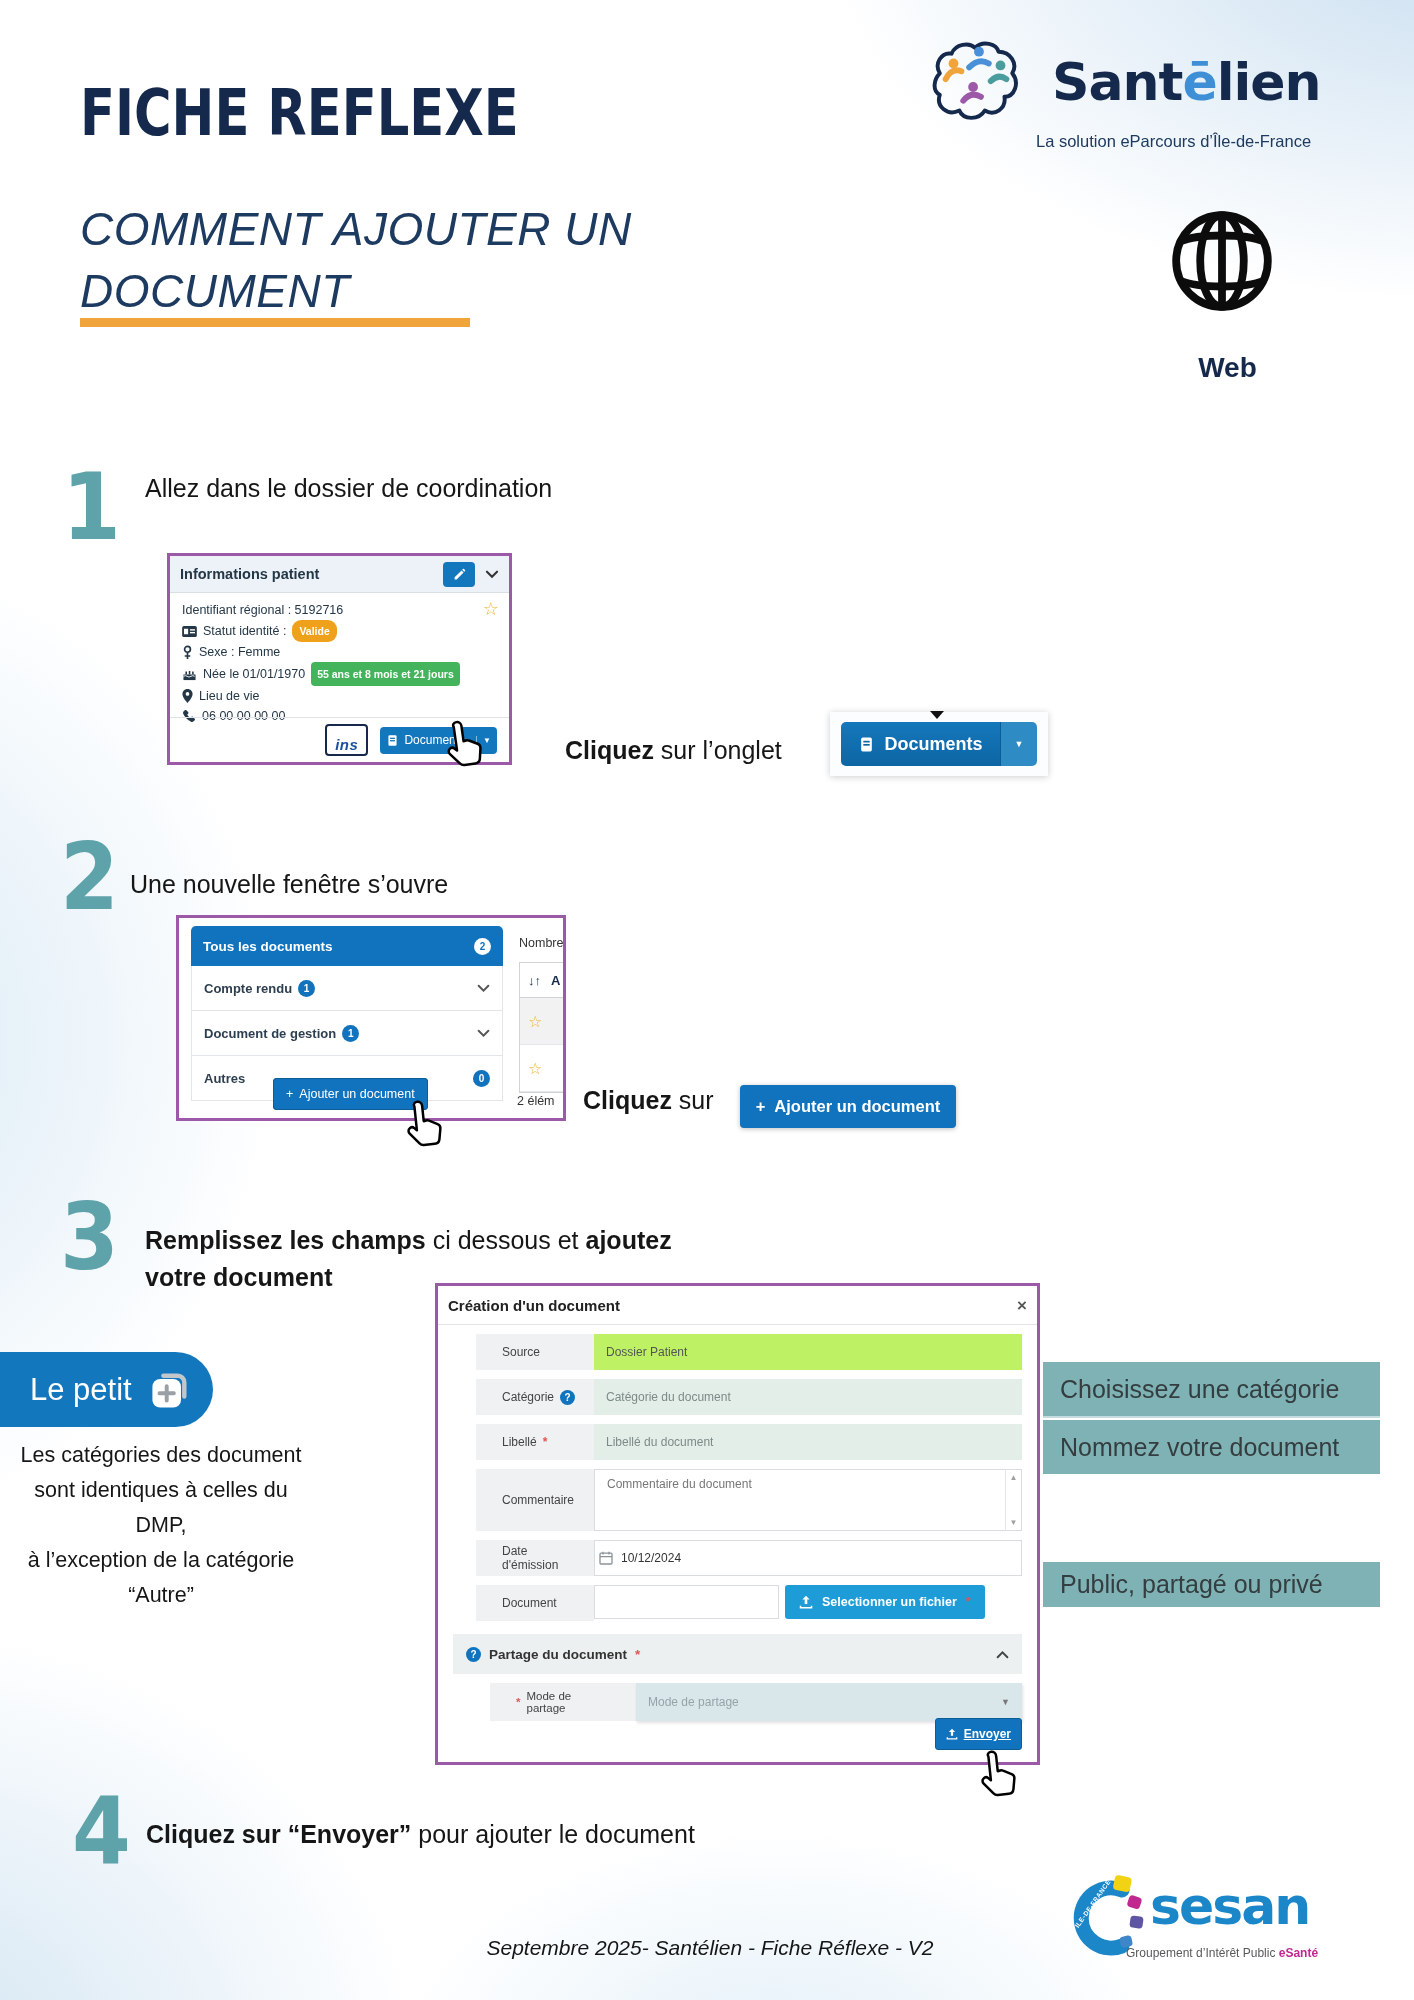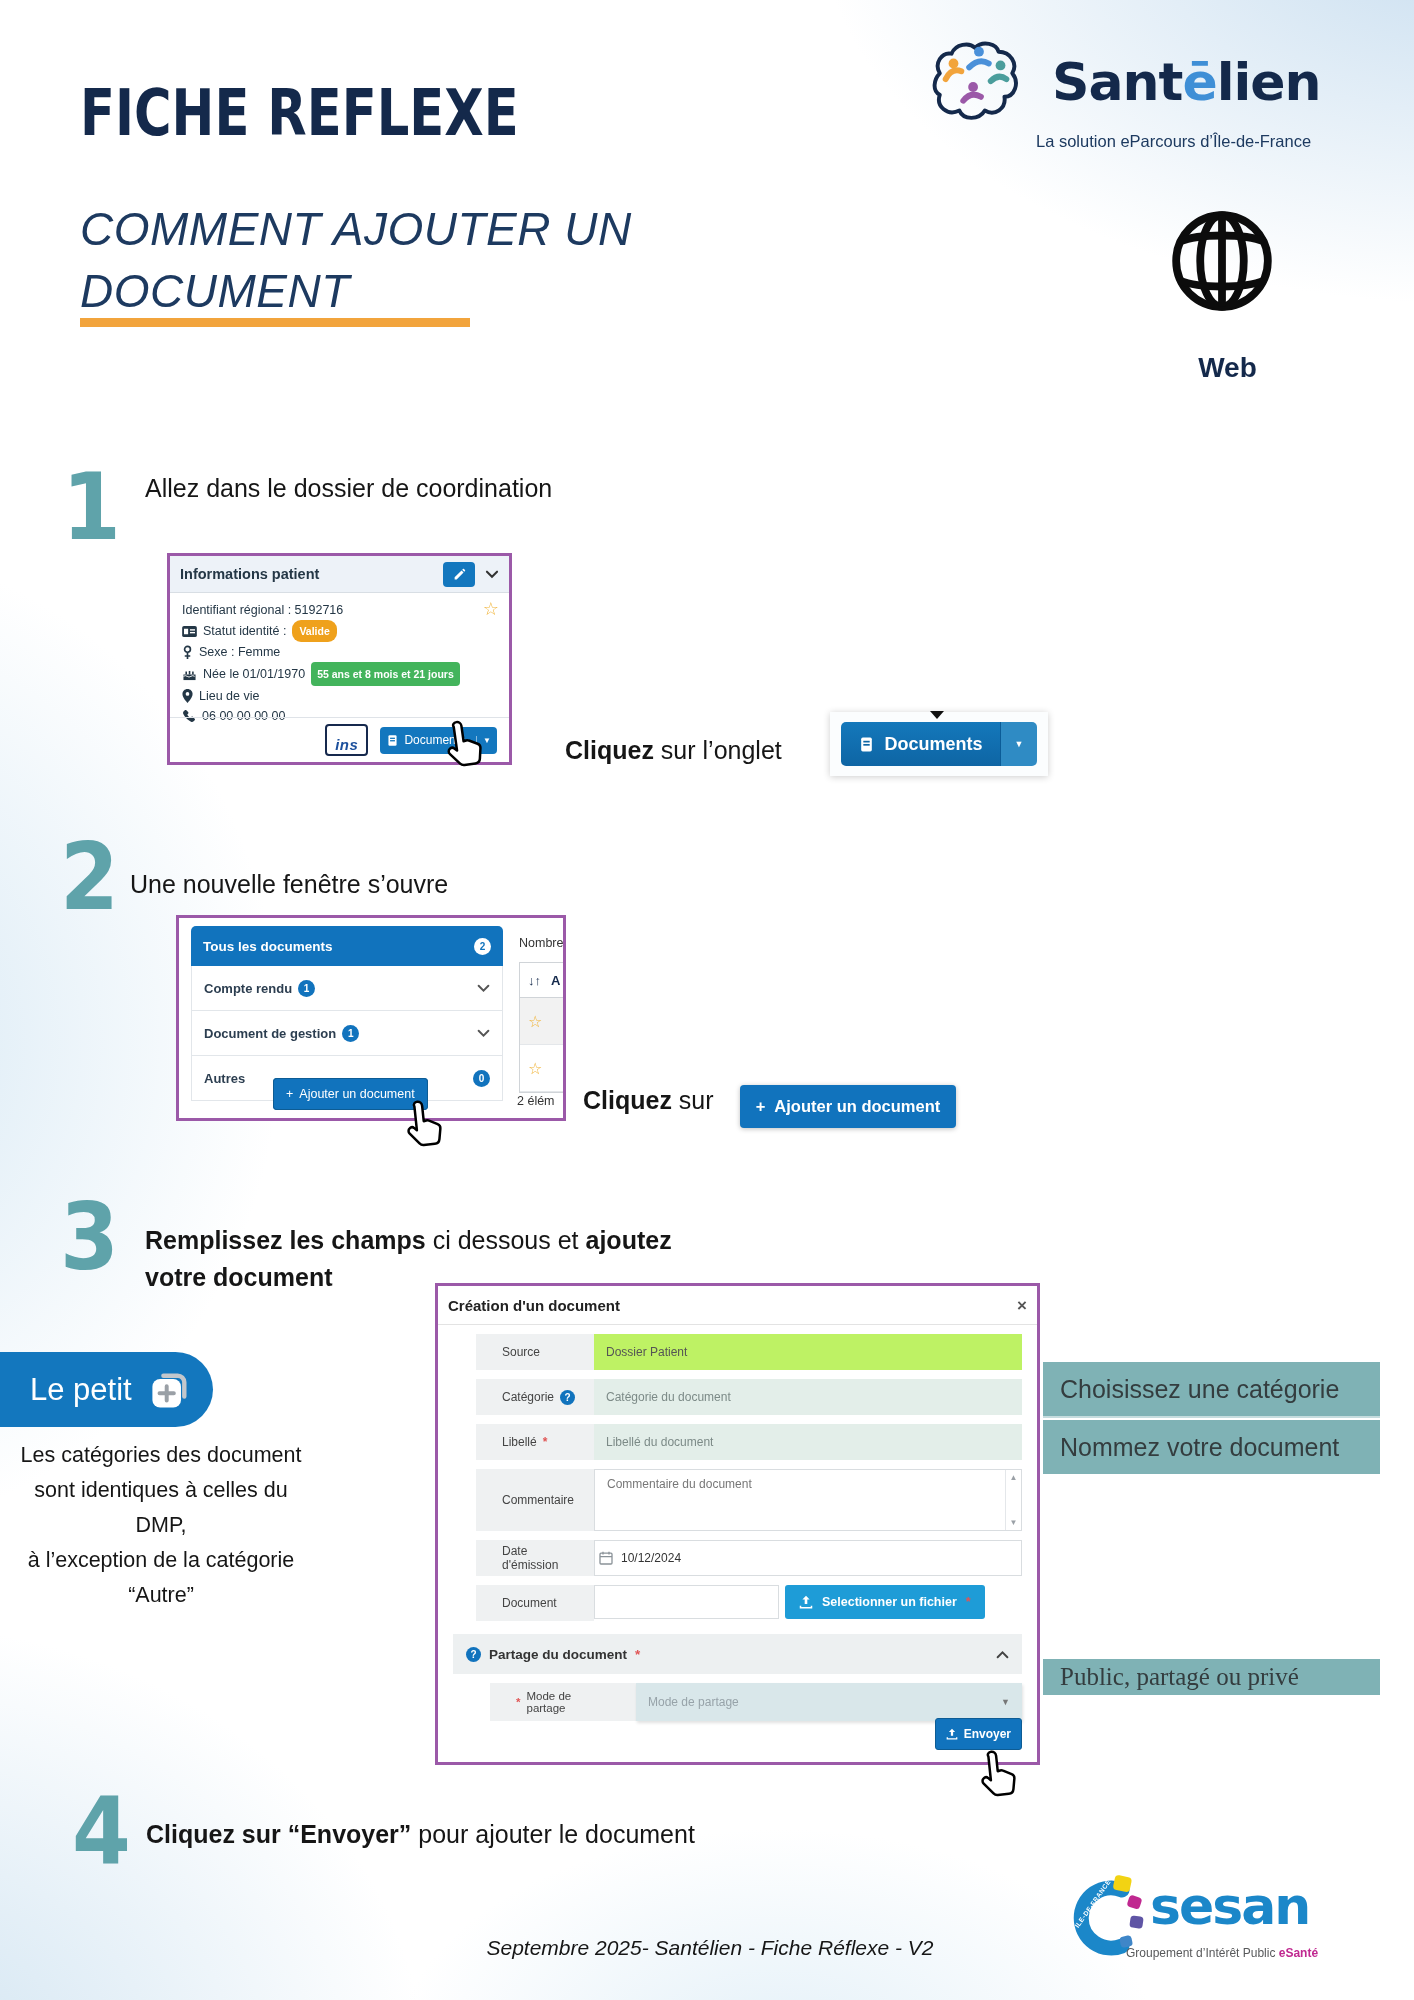--- a/index.html
+++ b/index.html
@@ -117,31 +117,31 @@
   .filebtn{margin-left:6px;height:34px;background:#1e9cd7;border-radius:3px;color:#fff;font-weight:700;
     font-size:12.5px;display:flex;align-items:center;gap:9px;padding:0 14px;}
   .m-share{margin:13px 15px 0;height:40px;background:#edf0f1;display:flex;align-items:center;gap:8px;
     padding:0 13px;font-size:13.5px;font-weight:700;color:#333;}
   .m-share .chev{margin-left:auto;display:flex;}
   .m-mode{margin:9px 15px 0 29px;display:flex;height:38px;}
   .m-mode .m-label{width:146px;font-size:11.5px;}
   .modef{flex:1;background:#d9e7ea;color:#97a3a9;display:flex;align-items:center;padding:0 12px;box-shadow:1px 2px 3px rgba(0,0,0,.12);}
   .modef .dd{margin-left:auto;color:#777;font-size:9px;}
   .m-send{position:absolute;right:15px;bottom:12px;height:30px;background:#1173bd;border:1px solid #0d5c94;
-    border-radius:3px;color:#fff;font-size:12px;font-weight:600;display:flex;align-items:center;gap:6px;padding:0 10px;}
+    border-radius:3px;color:#fff;font-size:12px;font-weight:600;display:flex;align-items:center;gap:6px;padding:0 10px;text-decoration:underline;}
   
   .pill{left:0;top:1352px;width:213px;height:75px;background:#1377be;border-radius:0 38px 38px 0;
     display:flex;align-items:center;padding-left:30px;gap:16px;box-sizing:border-box;}
   .pill-text{color:#fff;font-size:31px;}
   .tip-text{left:10px;top:1438px;width:302px;text-align:center;font-size:21.5px;line-height:35px;color:#161616;}
   .ann{left:1043px;width:337px;background:#7fb2b5;color:#343d3f;font-size:25px;display:flex;align-items:center;
     padding-left:17px;box-sizing:border-box;}
   .ann1{top:1362px;height:56px;border-bottom:2px solid rgba(255,255,255,.55);}
   .ann2{top:1420px;height:54px;}
-  .ann3{top:1659px;height:36px;font-family:Liberation Serif, serif;}
+  .ann3{top:1562px;height:45px;}
   
   .s4-text{left:146px;top:1820px;}
   .foot-text{left:350px;top:1936px;width:720px;text-align:center;font-size:21px;font-style:italic;color:#161616;}
   .sesan{left:1062px;top:1874px;width:300px;height:108px;}
   .sesan-word{position:absolute;left:88px;top:2px;font-family:"DejaVu Sans",sans-serif;font-weight:700;
     font-size:52px;color:#1b87c9;letter-spacing:-2px;}
   .sesan-tag{position:absolute;left:64px;top:72px;font-size:12px;color:#58595b;white-space:nowrap;}
   .sesan-tag .mag{color:#c02890;font-weight:700;}
   .sesan-arc-label{position:absolute;left:2px;top:26px;font-size:6.5px;font-weight:700;color:#fff;
     transform:rotate(-55deg);letter-spacing:.5px;}

